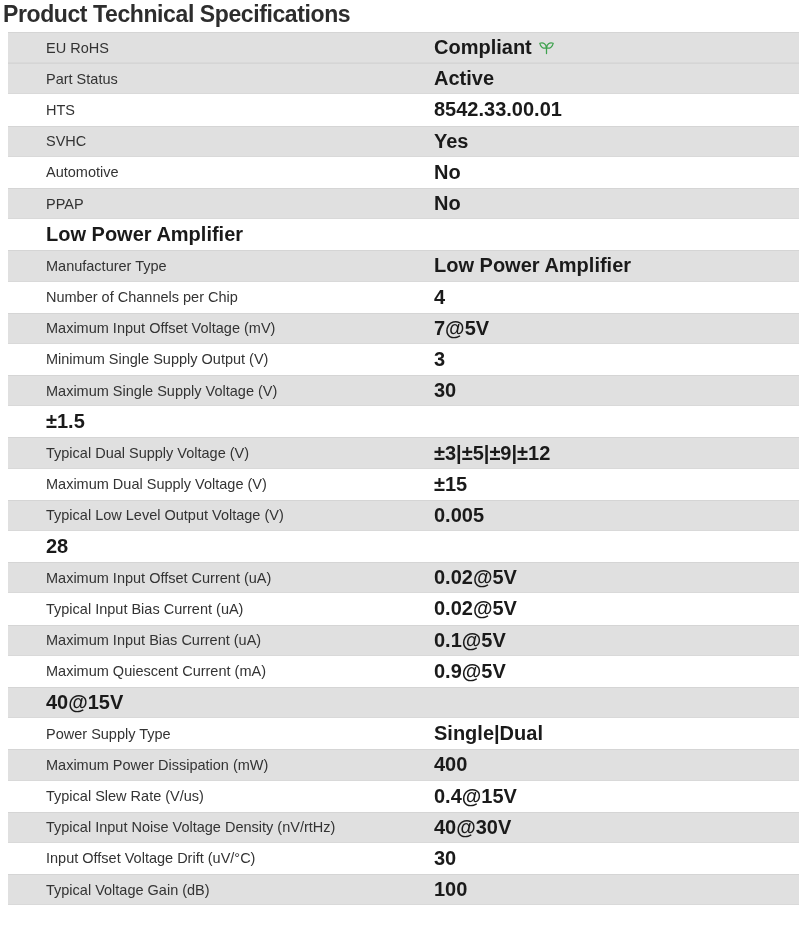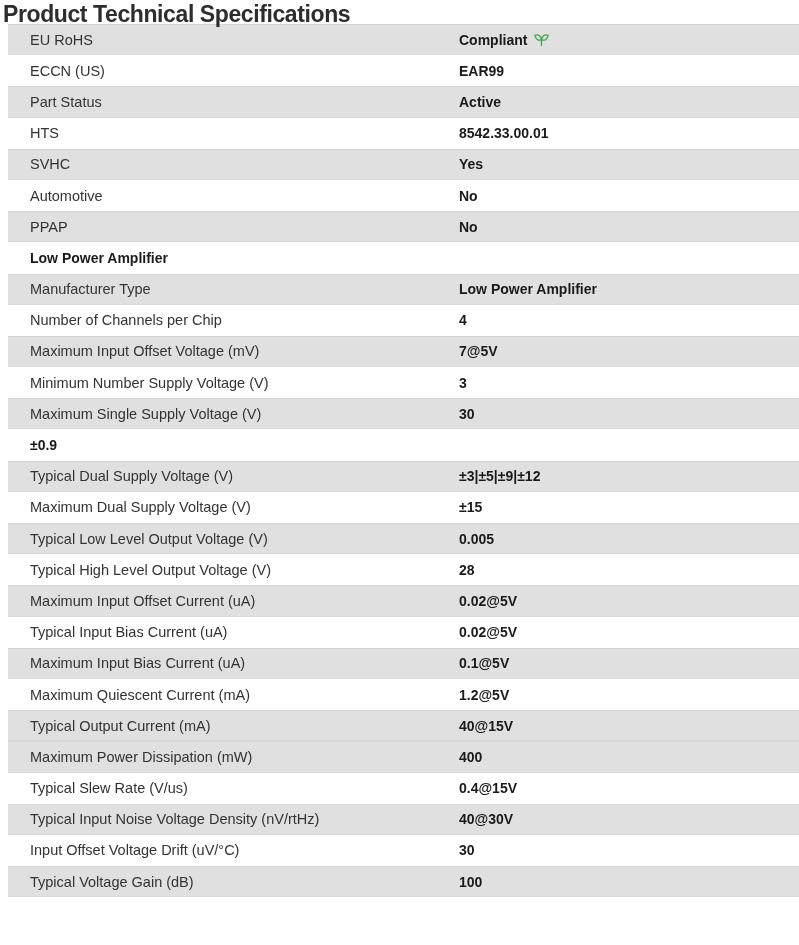--- a/index.html
+++ b/index.html
@@ -6,56 +6,55 @@
   html, body { margin: 0; padding: 0; background: #ffffff; }
   body {
     width: 799px;
     height: 945px;
     overflow: hidden;
     font-family: "Liberation Sans", "DejaVu Sans", sans-serif;
   }
   .page-title {
     margin: 0;
     padding: 1px 12px 0 3px;
-    height: 24px;
+    height: 32px;
     font-size: 23px;
     line-height: 26px;
     font-weight: 700;
     letter-spacing: -0.4px;
     color: #2d2d2d;
   }
   .spec-table { width: 799px; }
   .spec-row {
     height: 31.2px;
     margin-left: 8px;          
-    padding-left: 22px;
+    padding-left: 38px;
     display: flex;
     align-items: center;
     background: #ffffff;
-    gap: 41px;
   }
   .spec-row.alt {
     background: #e0e0e0;
     border-top: 1px solid #d5d5d5;
     border-bottom: 1px solid #d9d9d9;
   }
   .spec-label {
     width: 388px;
     flex: 0 0 388px;
     font-size: 14.5px;
     font-weight: 400;
     color: #333333;
     white-space: nowrap;
     overflow: hidden;
   }
   .spec-value {
     display: flex;
     align-items: center;
     gap: 6px;
-    font-size: 14px;
+    font-size: 20px;
     font-weight: 700;
     color: #1a1a1a;
     white-space: nowrap;
   }
   .leaf-icon { display: inline-flex; align-items: center; }
   .leaf-icon svg { display: block; }
 </style>
 </head>
 <body>
 
@@ -68,26 +67,20 @@
         <span>Compliant</span>
         <span class="leaf-icon">
           <svg width="17" height="15" viewBox="0 0 24 21" fill="none" stroke="#3fa24f" stroke-width="1.8" stroke-linecap="round" stroke-linejoin="round">
             <path d="M12 19 L12 9"></path>
             <path d="M12 11 C7.5 12.5 3.5 10 2.5 4.5 C8 3 11.5 5.5 12 11 Z"></path>
             <path d="M12 11 C16.5 12.5 20.5 10 21.5 4.5 C16 3 12.5 5.5 12 11 Z"></path>
           </svg>
         </span>
       </span>
     </div>
-    <div class="spec-row">
-      <span class="spec-label">ECCN (US)</span>
-      <span class="spec-value">
-        <span>EAR99</span>
-      </span>
-    </div>
     <div class="spec-row alt">
       <span class="spec-label">Part Status</span>
       <span class="spec-value">
         <span>Active</span>
       </span>
     </div>
     <div class="spec-row">
       <span class="spec-label">HTS</span>
       <span class="spec-value">
         <span>8542.33.00.01</span>
@@ -128,34 +121,34 @@
         <span>4</span>
       </span>
     </div>
     <div class="spec-row alt">
       <span class="spec-label">Maximum Input Offset Voltage (mV)</span>
       <span class="spec-value">
         <span>7@5V</span>
       </span>
     </div>
     <div class="spec-row">
-      <span class="spec-label">Minimum Number Supply Voltage (V)</span>
+      <span class="spec-label">Minimum Single Supply Output (V)</span>
       <span class="spec-value">
         <span>3</span>
       </span>
     </div>
     <div class="spec-row alt">
       <span class="spec-label">Maximum Single Supply Voltage (V)</span>
       <span class="spec-value">
         <span>30</span>
       </span>
     </div>
     <div class="spec-row">
       <span class="spec-value">
-        <span>±0.9</span>
+        <span>±1.5</span>
       </span>
     </div>
     <div class="spec-row alt">
       <span class="spec-label">Typical Dual Supply Voltage (V)</span>
       <span class="spec-value">
         <span>±3|±5|±9|±12</span>
       </span>
     </div>
     <div class="spec-row">
       <span class="spec-label">Maximum Dual Supply Voltage (V)</span>
@@ -163,21 +156,20 @@
         <span>±15</span>
       </span>
     </div>
     <div class="spec-row alt">
       <span class="spec-label">Typical Low Level Output Voltage (V)</span>
       <span class="spec-value">
         <span>0.005</span>
       </span>
     </div>
     <div class="spec-row">
-      <span class="spec-label">Typical High Level Output Voltage (V)</span>
       <span class="spec-value">
         <span>28</span>
       </span>
     </div>
     <div class="spec-row alt">
       <span class="spec-label">Maximum Input Offset Current (uA)</span>
       <span class="spec-value">
         <span>0.02@5V</span>
       </span>
     </div>
@@ -189,27 +181,32 @@
     </div>
     <div class="spec-row alt">
       <span class="spec-label">Maximum Input Bias Current (uA)</span>
       <span class="spec-value">
         <span>0.1@5V</span>
       </span>
     </div>
     <div class="spec-row">
       <span class="spec-label">Maximum Quiescent Current (mA)</span>
       <span class="spec-value">
-        <span>1.2@5V</span>
-      </span>
-    </div>
-    <div class="spec-row alt">
-      <span class="spec-label">Typical Output Current (mA)</span>
+        <span>0.9@5V</span>
+      </span>
+    </div>
+    <div class="spec-row alt">
       <span class="spec-value">
         <span>40@15V</span>
+      </span>
+    </div>
+    <div class="spec-row">
+      <span class="spec-label">Power Supply Type</span>
+      <span class="spec-value">
+        <span>Single|Dual</span>
       </span>
     </div>
     <div class="spec-row alt">
       <span class="spec-label">Maximum Power Dissipation (mW)</span>
       <span class="spec-value">
         <span>400</span>
       </span>
     </div>
     <div class="spec-row">
       <span class="spec-label">Typical Slew Rate (V/us)</span>

